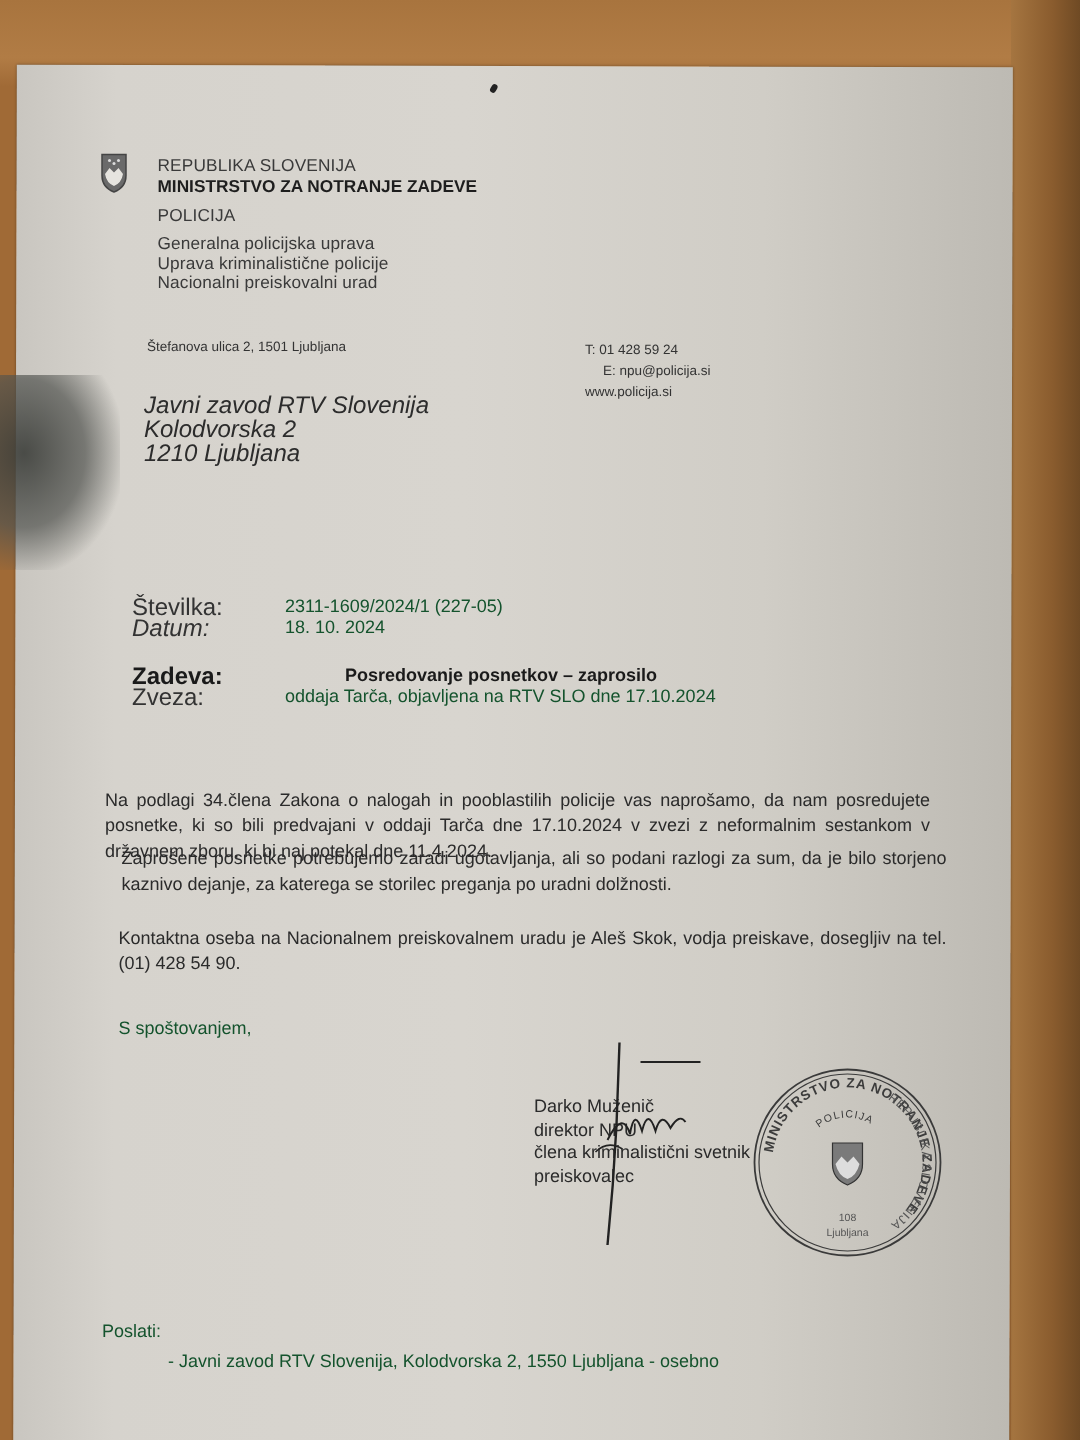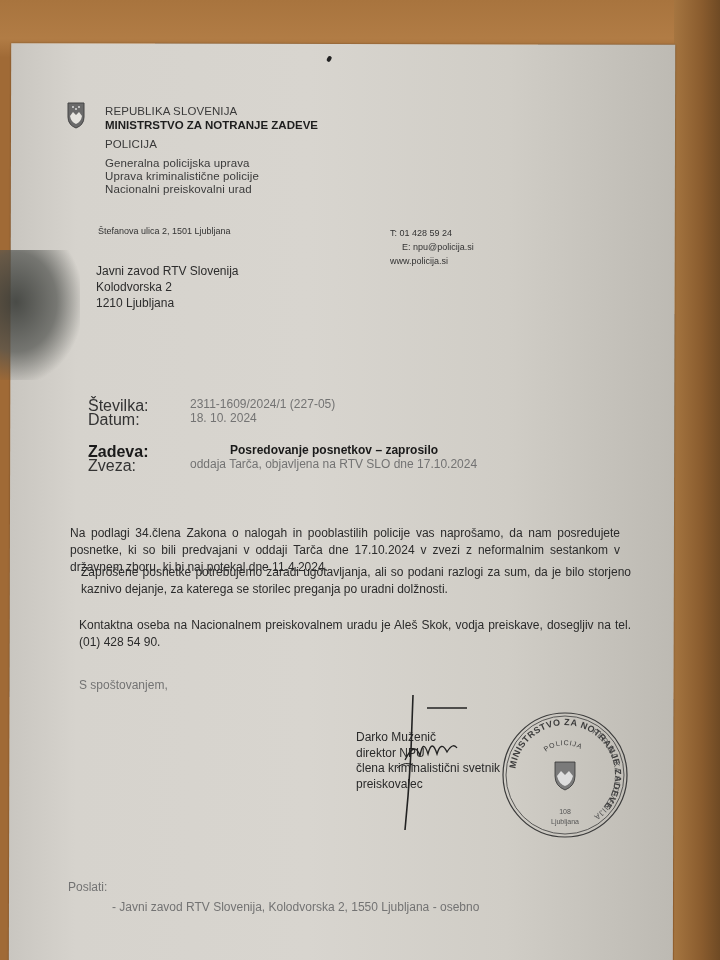--- a/index.html
+++ b/index.html
@@ -19,23 +19,23 @@
     background: linear-gradient(90deg, #a57540 0%, #8a5c2e 60%, #6f4a24 100%);
   }
   .shadow-blob {
     position: absolute; left: 0; top: 250px; width: 80px; height: 130px;
     background: radial-gradient(ellipse at 20% 40%, rgba(60,62,58,0.9) 0%, rgba(80,82,78,0.7) 45%, rgba(120,120,115,0) 75%);
   }
   .abs { position: absolute; }
   .hdr { font-size: 11.5px; color: #3a3a3a; letter-spacing: 0.1px; }
   .hdr-bold { font-size: 11.5px; color: #1e1e1e; font-weight: bold; }
   .small { font-size: 9px; color: #333; }
-  .addr { font-size: 12px; color: #2c2c2c; line-height: 16px; }
+  .addr { font-size: 16px; color: #2c2c2c; line-height: 16px; font-style: italic; }
   .meta-label { font-size: 16px; color: #333; }
-  .meta-val { font-size: 12px; color: #737373; }
+  .meta-val { font-size: 12px; color: #14532d; }
   .bold { font-weight: bold; color: #1a1a1a; }
   .body-p { font-size: 12px; color: #2b2b2b; line-height: 17px; text-align: justify; width: 560px; }
   .sig { font-size: 12px; color: #2a2a2a; line-height: 15.5px; }
   .emblem { left: 66px; top: 101px; width: 20px; height: 28px; }
   .stamp { left: 500px; top: 710px; width: 130px; height: 130px; }
 </style>
 </head>
 <body>
 
 <div class="right-strip"></div>
@@ -68,21 +68,21 @@
 <div class="abs small" style="left:390px;top:256px;">www.policija.si</div>
 
 <div class="abs addr" style="left:96px;top:263px;">
   <div>Javni zavod RTV Slovenija</div>
   <div>Kolodvorska 2</div>
   <div>1210 Ljubljana</div>
 </div>
 
 <div class="abs meta-label" style="left:88px;top:397px;">Številka:</div>
 <div class="abs meta-val" style="left:190px;top:397px;">2311-1609/2024/1 (227-05)</div>
-<div class="abs meta-label" style="left:88px;top:411px;">Datum:</div>
+<div class="abs meta-label" style="left:88px;top:411px;font-style:italic;">Datum:</div>
 <div class="abs meta-val" style="left:190px;top:411px;">18. 10. 2024</div>
 <div class="abs meta-label bold" style="left:88px;top:443px;">Zadeva:</div>
 <div class="abs meta-val bold" style="left:190px;top:443px;padding-left:40px;">Posredovanje posnetkov – zaprosilo</div>
 <div class="abs meta-label" style="left:88px;top:457px;">Zveza:</div>
 <div class="abs meta-val" style="left:190px;top:457px;">oddaja Tarča, objavljena na RTV SLO dne 17.10.2024</div>
 
 <div class="abs body-p" style="left:70px;top:493px;width:550px;margin-top:32px;">Na podlagi 34.člena Zakona o nalogah in pooblastilih policije vas naprošamo, da nam posredujete posnetke, ki so bili predvajani v oddaji Tarča dne 17.10.2024 v zvezi z neformalnim sestankom v državnem zboru, ki bi naj potekal dne 11.4.2024.</div>
 <div class="abs body-p" style="left:81px;top:564px;width:550px;">Zaprošene posnetke potrebujemo zaradi ugotavljanja, ali so podani razlogi za sum, da je bilo storjeno kaznivo dejanje, za katerega se storilec preganja po uradni dolžnosti.</div>
 <div class="abs body-p" style="left:79px;top:617px;width:552px;">Kontaktna oseba na Nacionalnem preiskovalnem uradu je Aleš Skok, vodja preiskave, dosegljiv na tel. (01) 428 54 90.</div>
 <div class="abs meta-val" style="left:79px;top:678px;">S spoštovanjem,</div>

